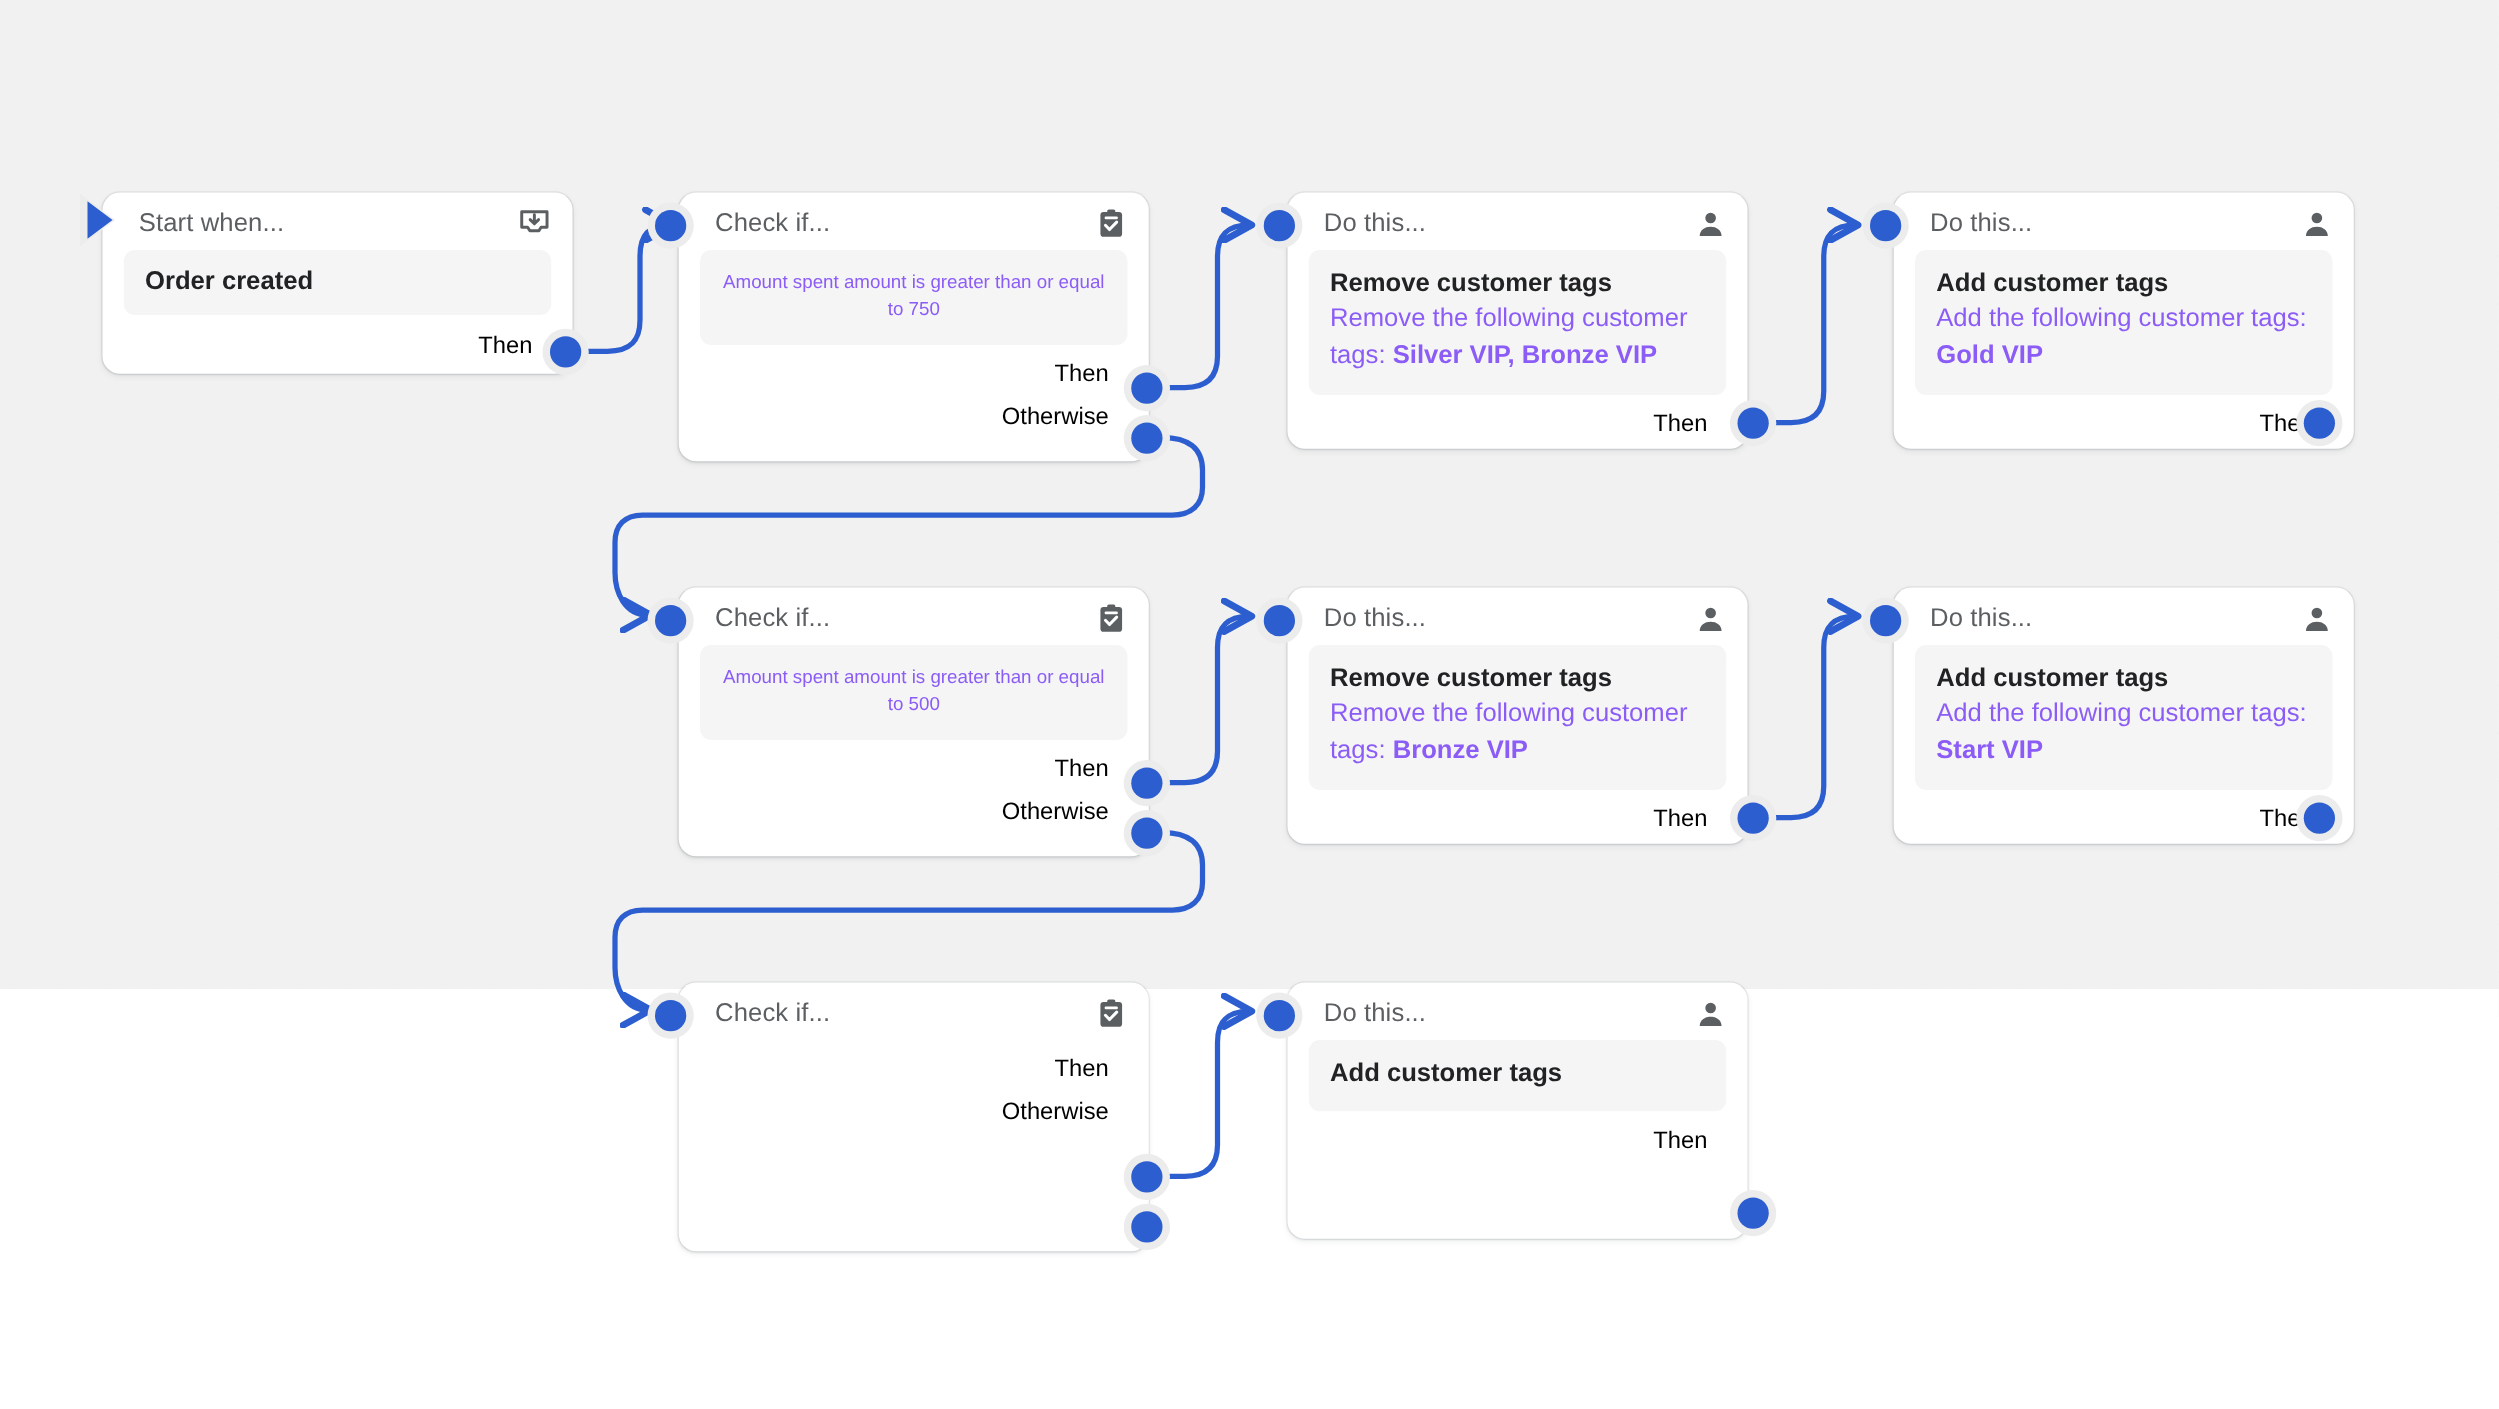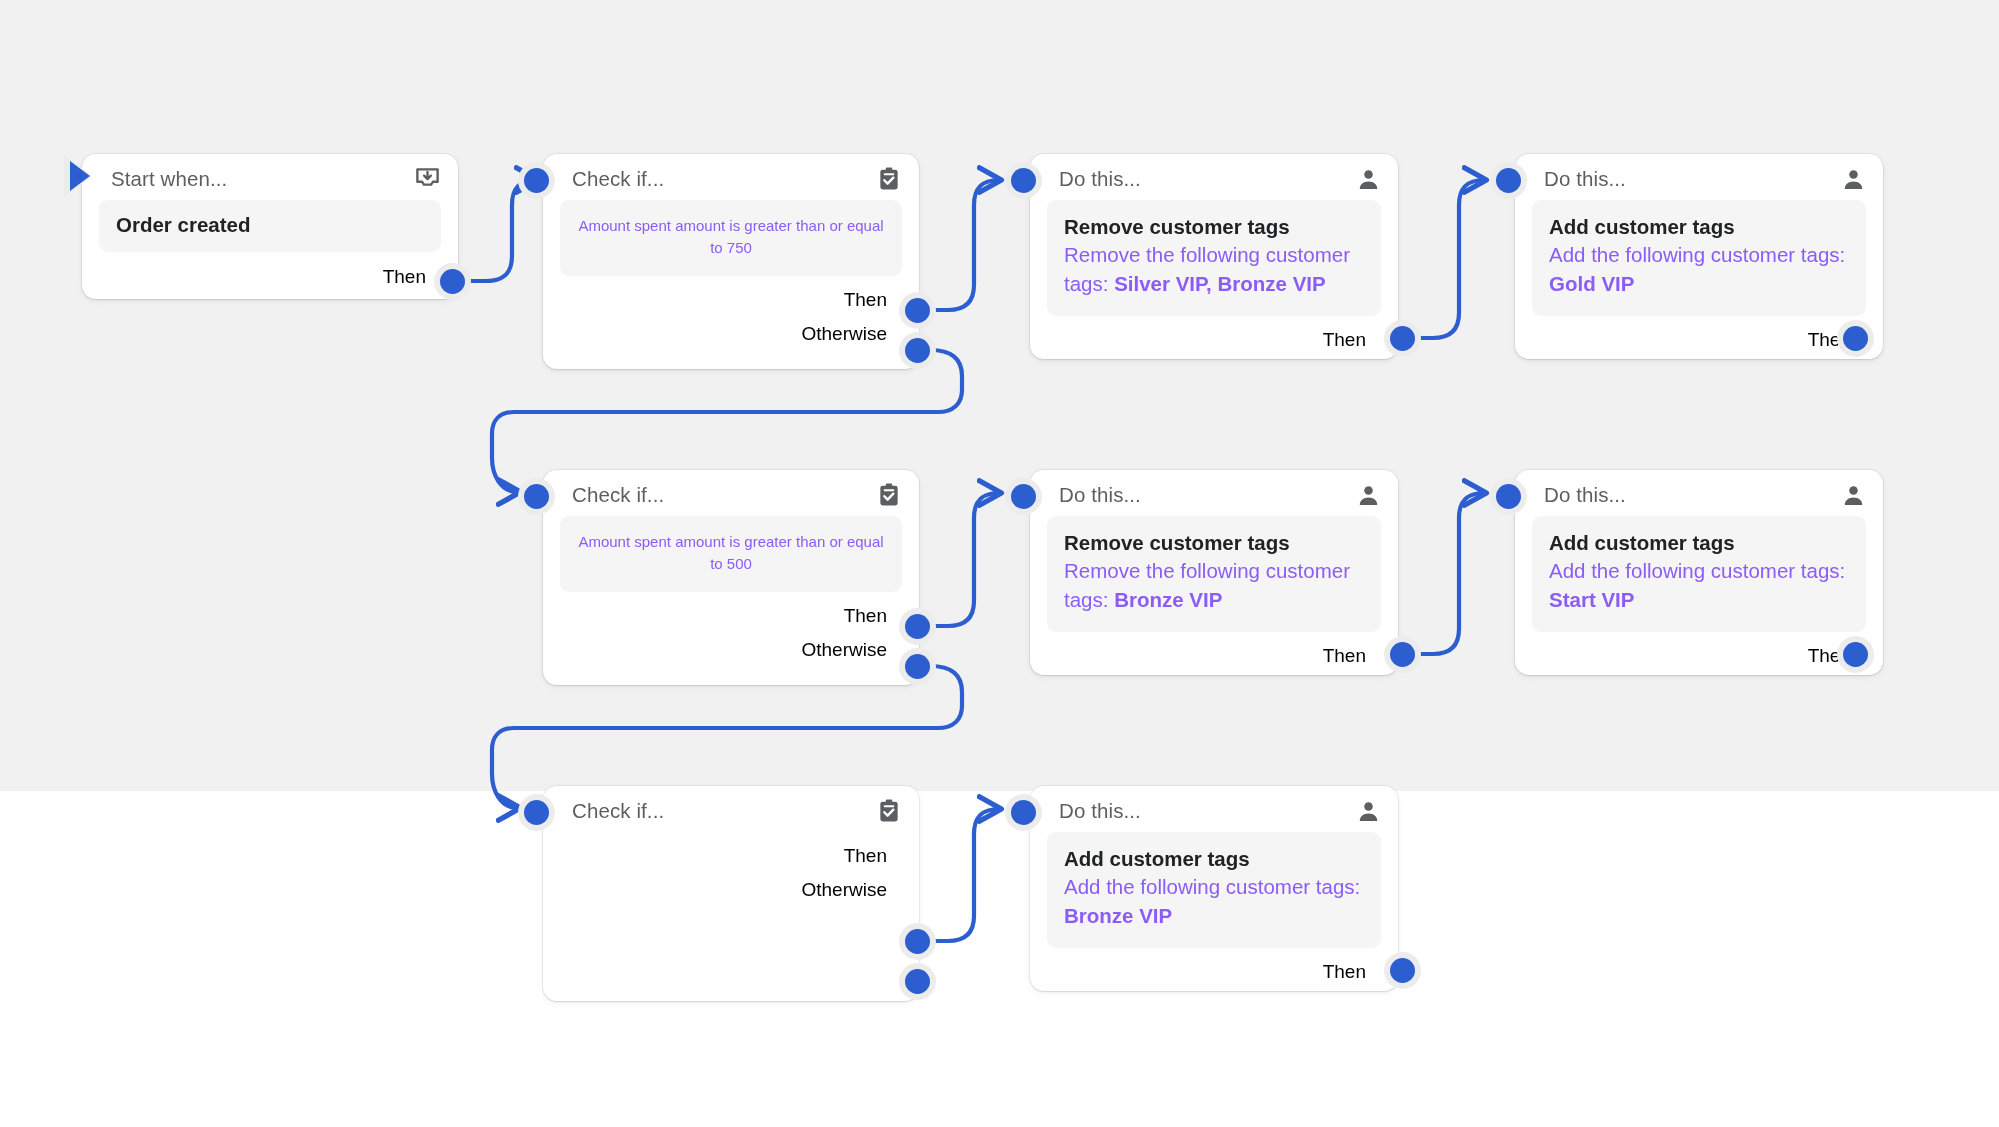--- a/index.html
+++ b/index.html
@@ -335,21 +335,20 @@
       <span class="card-title">Do this...</span>
       <span class="card-icon">
         <svg width="25" height="25" viewBox="0 0 24 24">
           <circle cx="12" cy="7.1" r="4.1" fill="#5c5f62"></circle>
           <path d="M3.6 21 c0 -4.6 3.8 -7.2 8.4 -7.2 c4.6 0 8.4 2.6 8.4 7.2 Z" fill="#5c5f62"></path>
         </svg>
       </span>
     </div>
     <div class="card-body">
       <div class="body-strong">Add customer tags</div>
-      <div class="body-text"><span>Add the following customer tags: </span><b>Bronze VIP</b></div>
     </div>
     <div class="port-row" style="padding-right:18px; margin-top:6px;">
       <span class="port-label">Then</span>
     </div>
   </div>
   <div class="dot" style="left:1011px; top:800px;"></div>
   <div class="dot" style="left:1390px; top:958px;"></div>
 
 </div>
 

